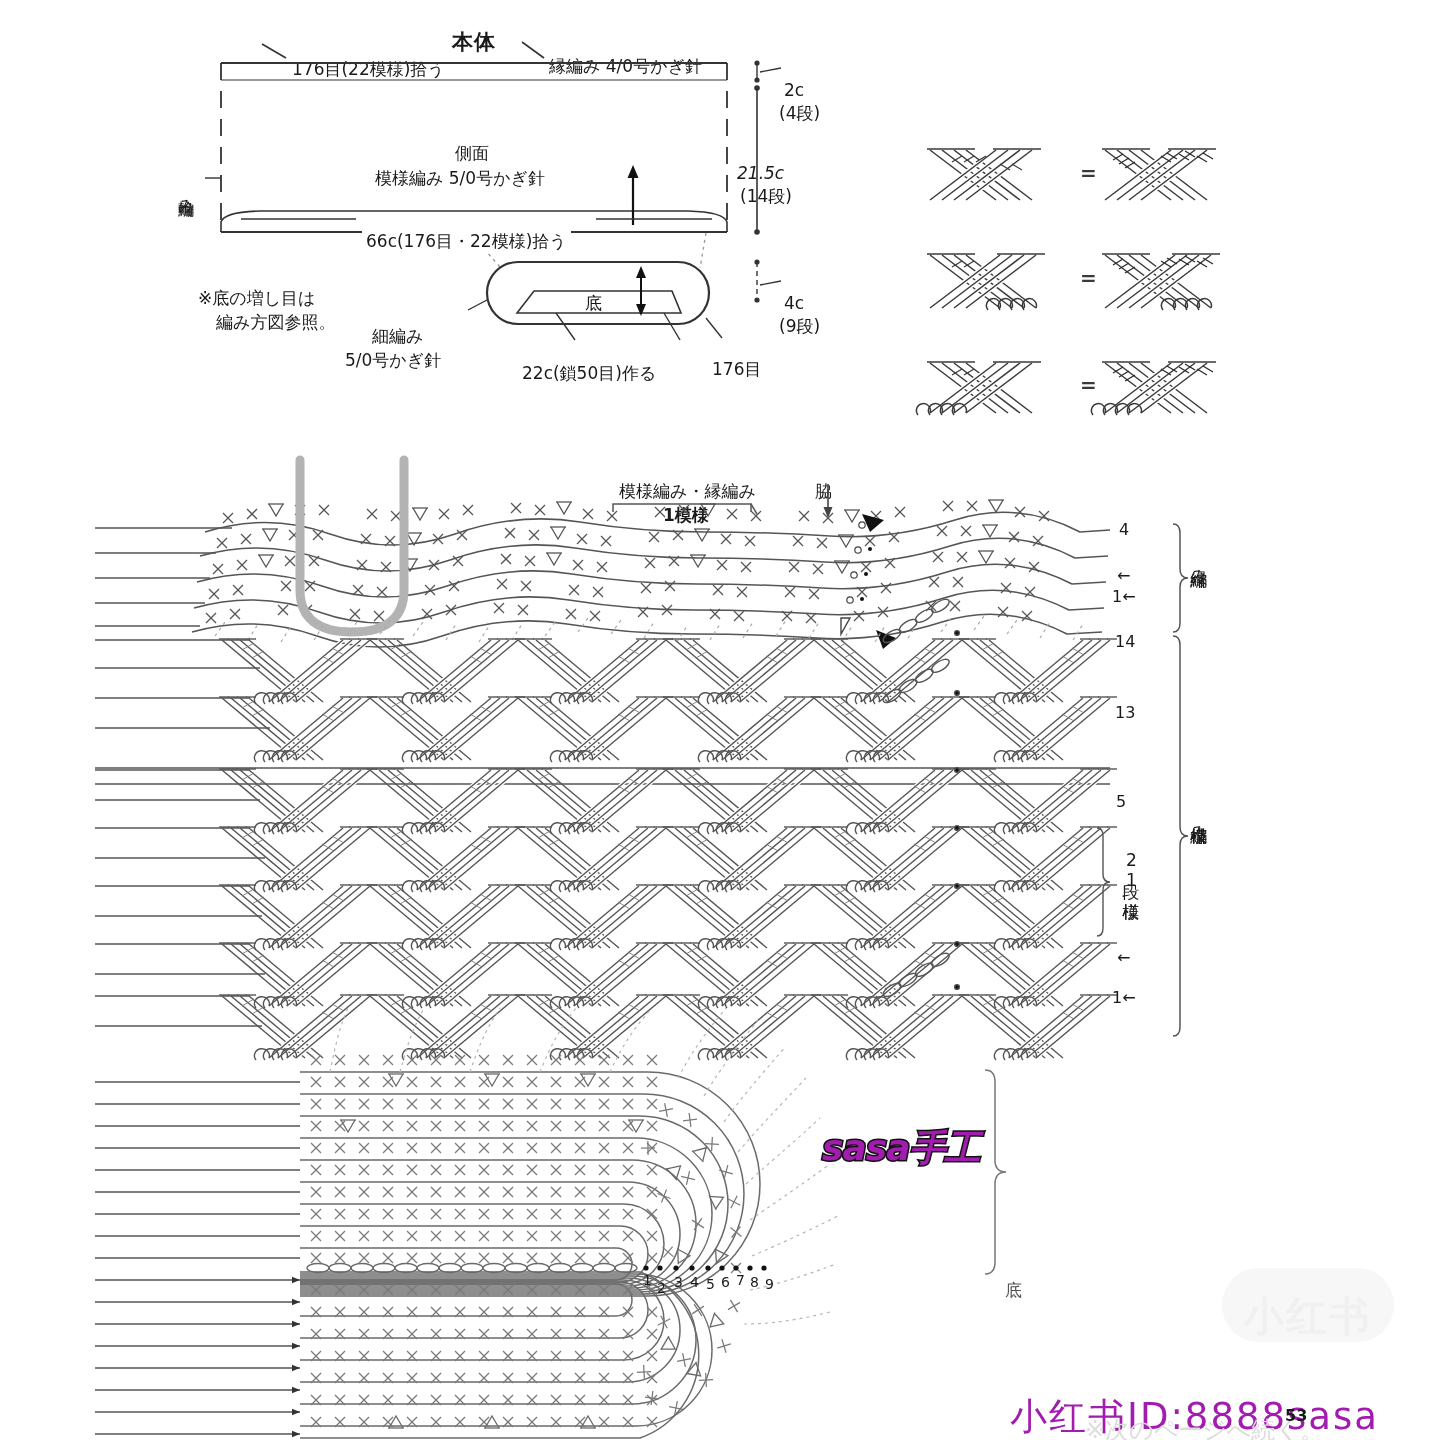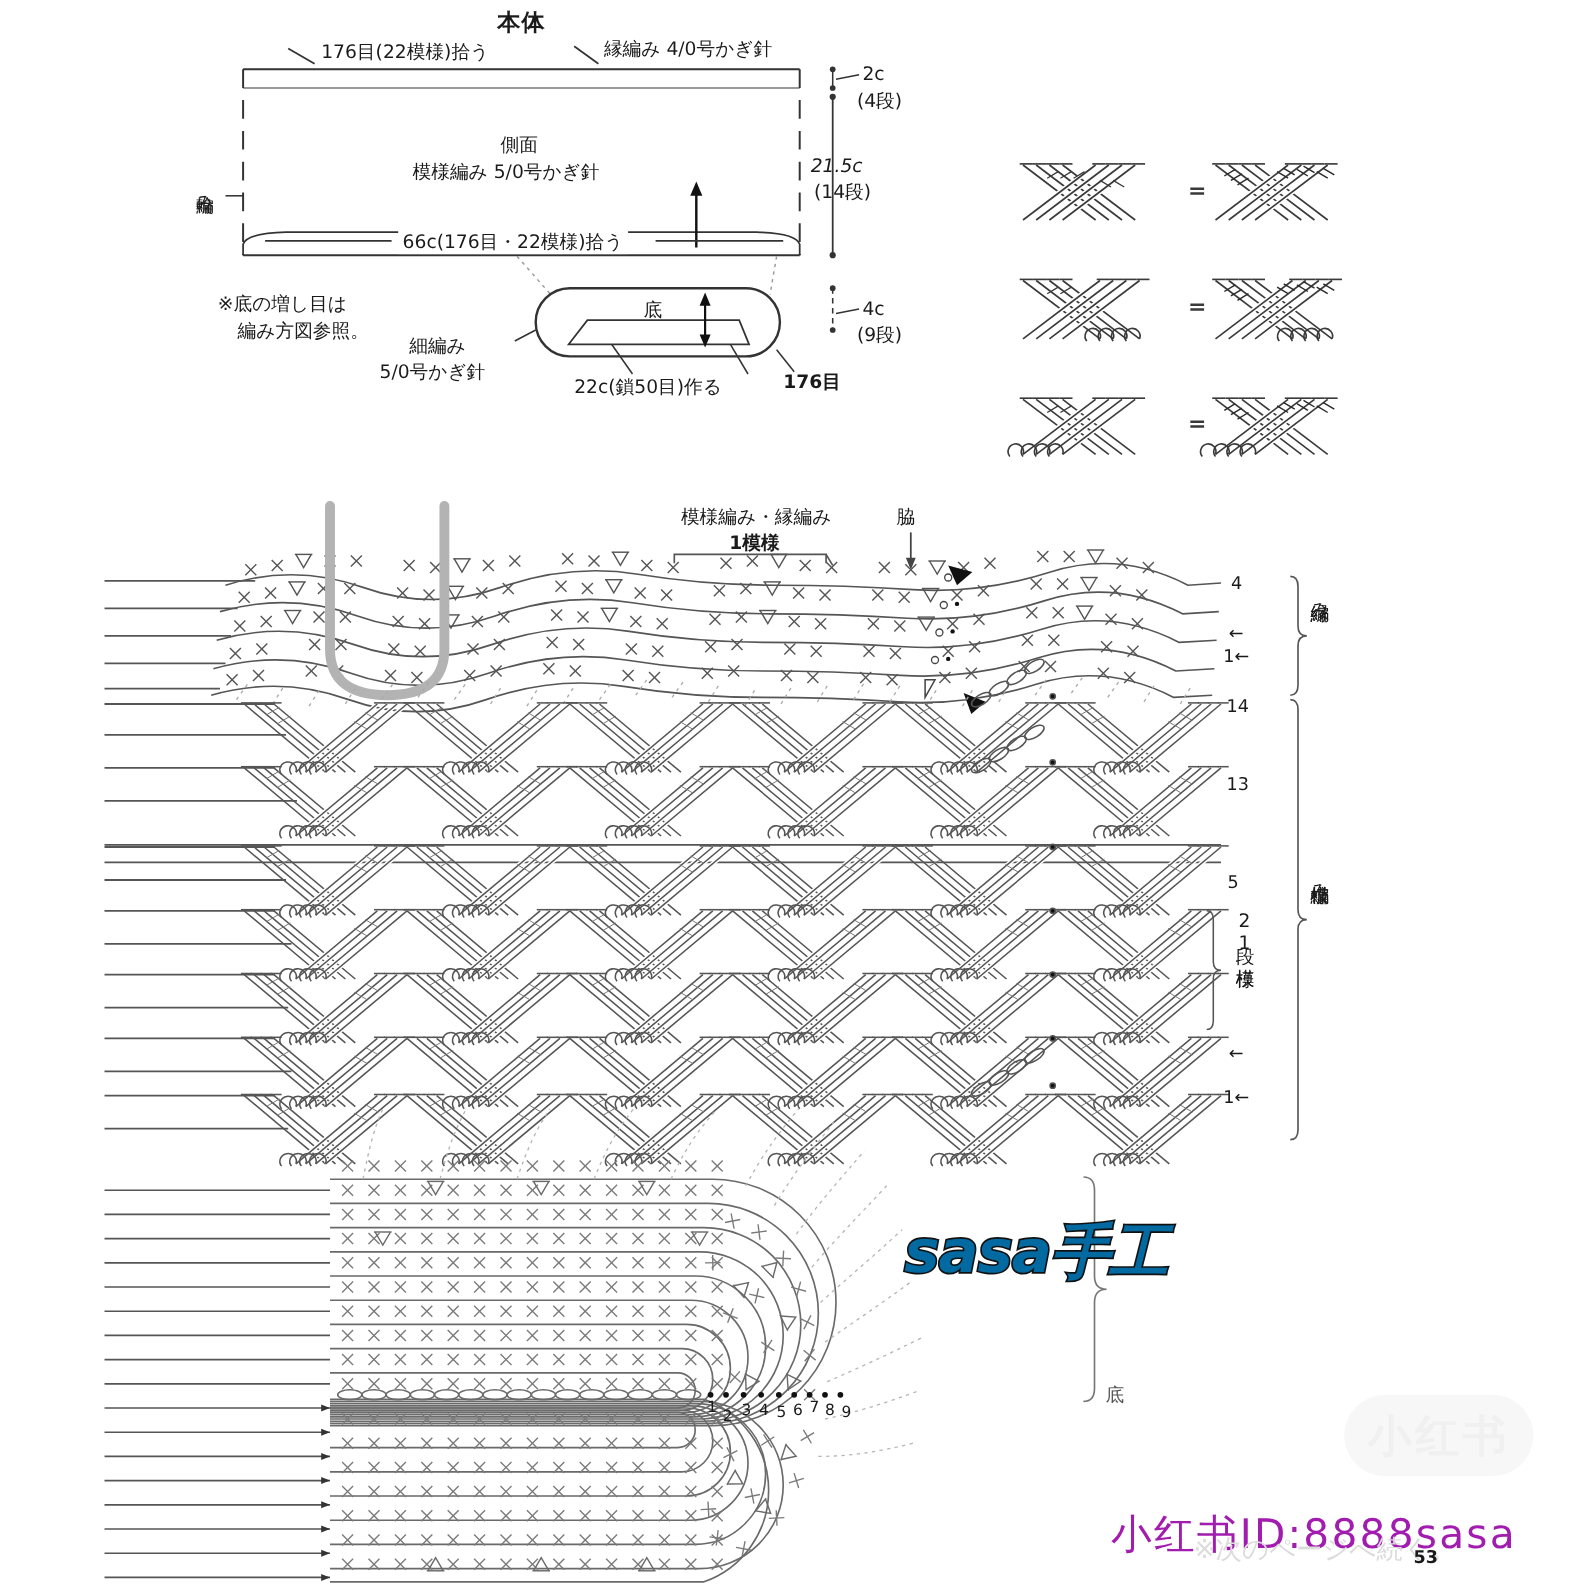--- a/index.html
+++ b/index.html
@@ -1,26 +1,26 @@
 <!DOCTYPE html>
 <html><head>
 <meta charset="utf-8">
 <style>
   html,body{margin:0;padding:0;background:#fff;}
   body{width:1440px;height:1440px;position:relative;overflow:hidden;
        font-family:"DejaVu Sans","Liberation Sans",sans-serif;color:#1a1a1a;}
   .abs{position:absolute;}
-  .jp{font-family:"DejaVu Sans","Liberation Sans",sans-serif;}
+  .jp{font-family:"DejaVu Sans","Liberation Sans",sans-serif;margin-top:22px;}
   .t-title{font-size:21px;font-weight:bold;letter-spacing:1px;}
   .t-lbl{font-size:17px;white-space:nowrap;}
   .t-sm{font-size:16px;white-space:nowrap;}
   .t-num{font-size:16px;white-space:nowrap;}
   .vert{writing-mode:vertical-rl;text-orientation:upright;white-space:nowrap;}
   svg{display:block;overflow:visible;}
-  .wm-sasa{font-size:54px;font-weight:bold;font-style:italic;color:#0369a1;
+  .wm-sasa{font-size:36px;font-weight:bold;font-style:italic;color:#a21caf;
      -webkit-text-stroke:3px #111;paint-order:stroke;letter-spacing:-1px;}
   .wm-xhs-pill{width:172px;height:74px;border-radius:37px;background:#f7f7f7;}
   .wm-xhs-txt{font-size:40px;font-weight:bold;color:#f0f0f0;letter-spacing:3px;}
   .wm-id{font-size:37px;font-weight:normal;color:#a21caf;letter-spacing:2px;white-space:nowrap;}
   .wm-cont{font-size:24px;color:#e2e2e2;white-space:nowrap;}
   .pageno{font-size:16px;font-weight:bold;}
 </style>
 </head>
 <body>
 
@@ -90,21 +90,21 @@
 
   <div class="abs t-lbl jp" style="left:362px;top:208px;background:#fff;padding:0 4px;">66c(176目・22模様)拾う</div>
 
   <div class="abs t-lbl jp" style="left:198px;top:265px;">※底の増し目は</div>
   <div class="abs t-lbl jp" style="left:216px;top:289px;">編み方図参照。</div>
 
   <div class="abs t-lbl jp" style="left:585px;top:270px;">底</div>
   <div class="abs t-lbl jp" style="left:372px;top:303px;">細編み</div>
   <div class="abs t-lbl jp" style="left:345px;top:327px;">5/0号かぎ針</div>
   <div class="abs t-lbl jp" style="left:522px;top:340px;">22c(鎖50目)作る</div>
-  <div class="abs t-lbl jp" style="left:712px;top:336px;font-weight:bold;">176目</div>
+  <div class="abs t-lbl jp" style="left:712px;top:336px;">176目</div>
 
   <div class="abs t-lbl jp" style="left:784px;top:58px;">2c</div>
   <div class="abs t-lbl jp" style="left:779px;top:80px;">(4段)</div>
   <div class="abs t-lbl jp" style="left:737px;top:141px;font-style:italic;">21.5c</div>
   <div class="abs t-lbl jp" style="left:740px;top:163px;">(14段)</div>
   <div class="abs t-lbl jp" style="left:784px;top:271px;">4c</div>
   <div class="abs t-lbl jp" style="left:779px;top:293px;">(9段)</div>
 </div>
 
 <div class="abs" style="left:900px;top:130px;width:400px;height:300px;">

